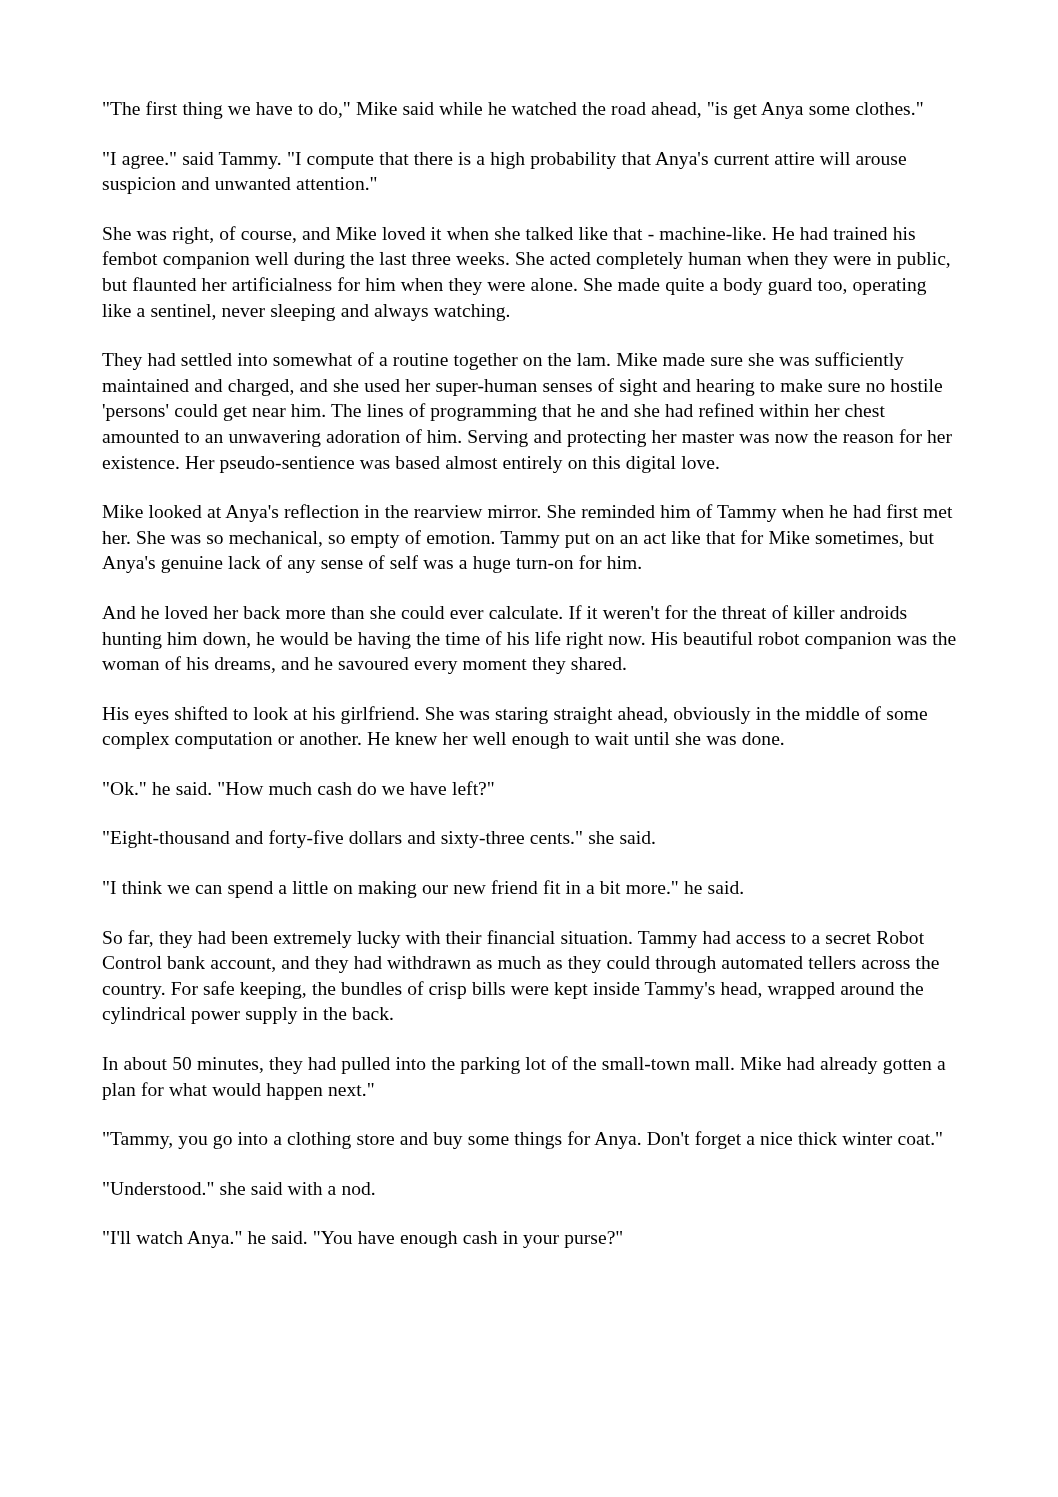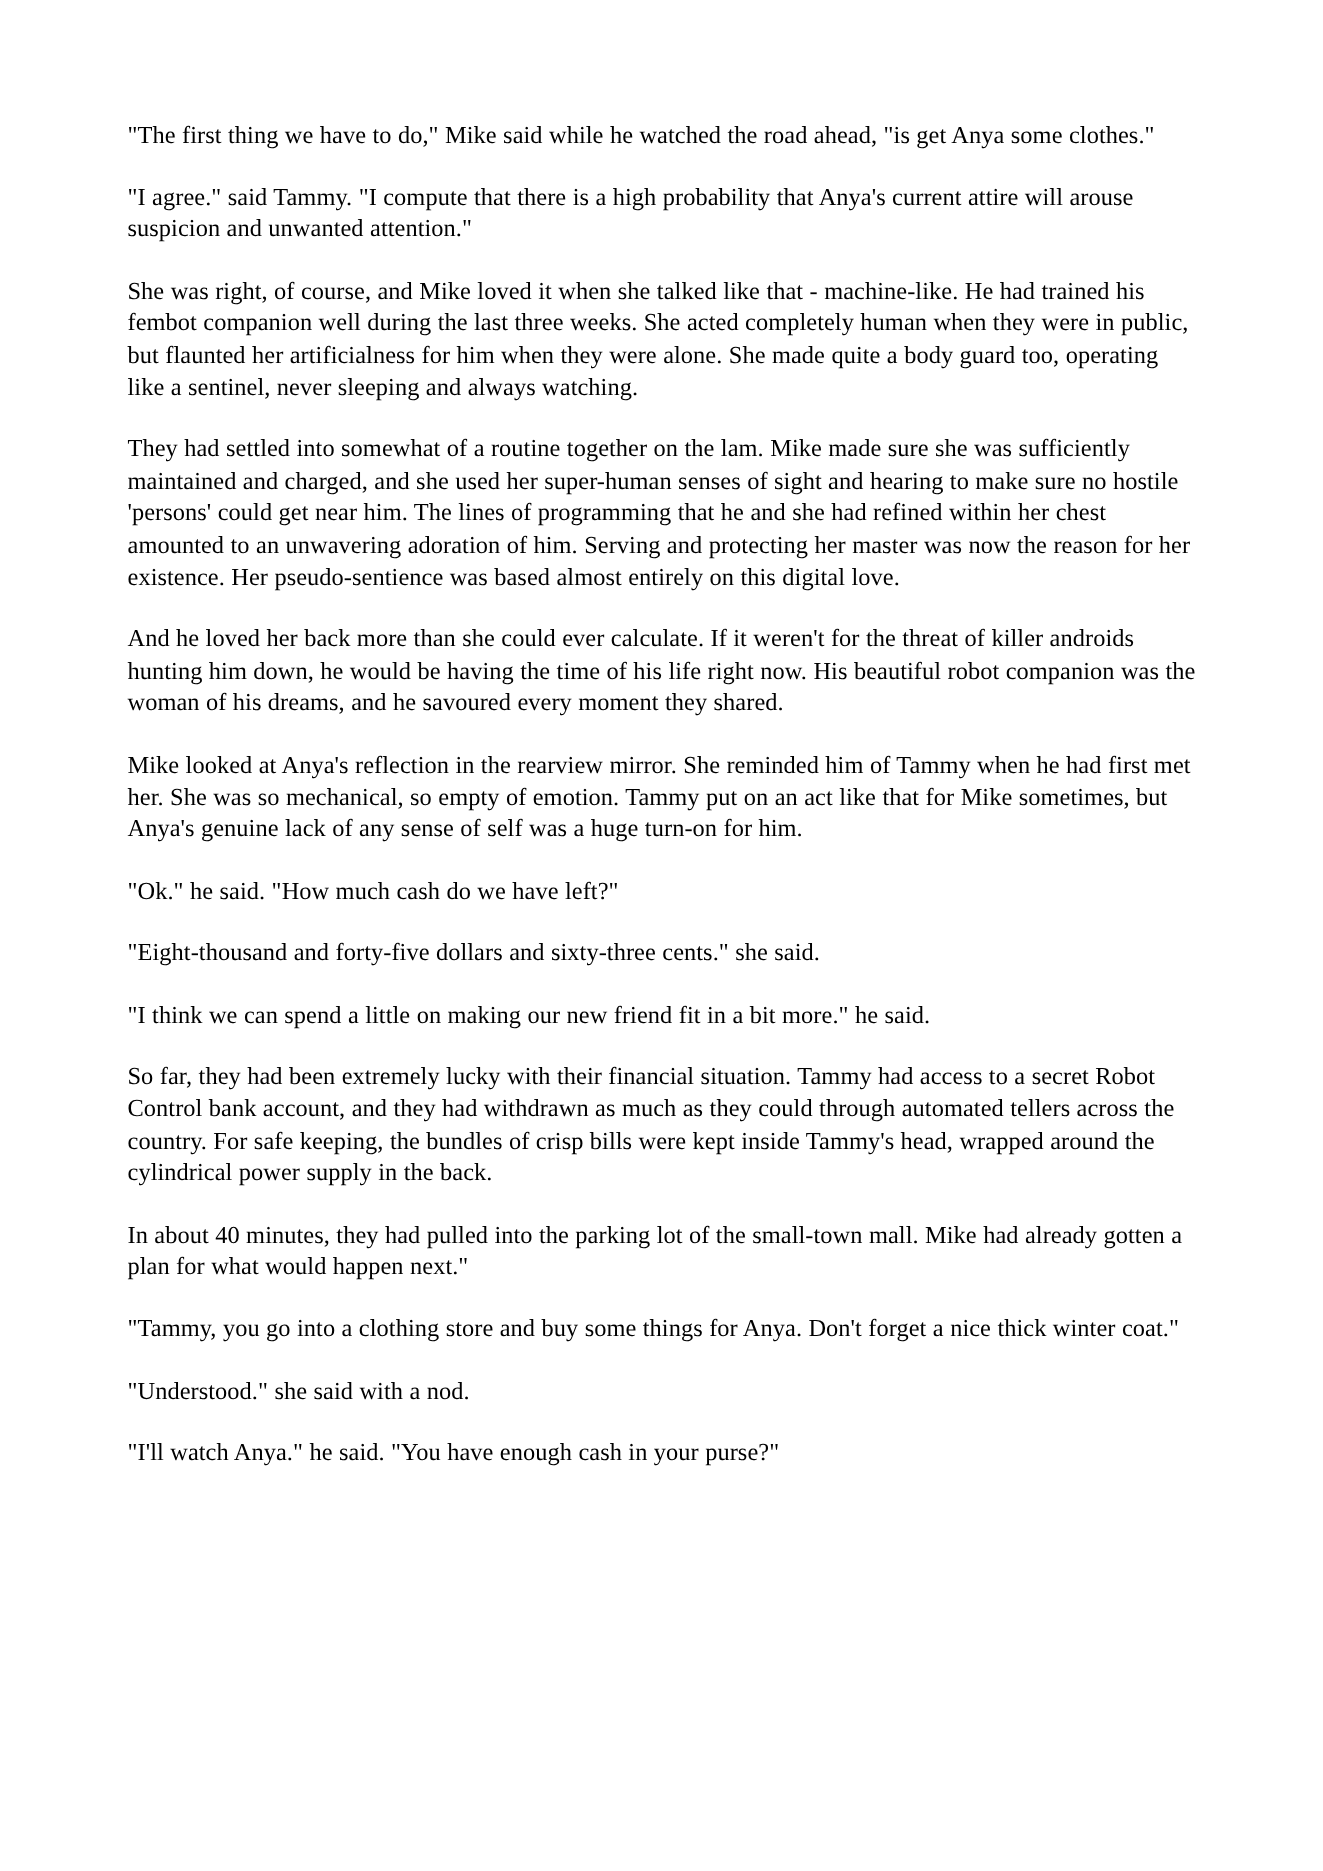--- a/index.html
+++ b/index.html
@@ -37,24 +37,25 @@
 </style>
 </head>
 <body>
 
 <div class="page">
   <div class="doc-body">
     <p class="para">"The first thing we have to do," Mike said while he watched the road ahead, "is get Anya some clothes."</p>
     <p class="para">"I agree." said Tammy.  "I compute that there is a high probability that Anya's current attire will arouse suspicion and unwanted attention."</p>
     <p class="para">She was right, of course, and Mike loved it when she talked like that - machine-like.  He had trained his fembot companion well during the last three weeks.  She acted completely human when they were in public, but flaunted her artificialness for him when they were alone.  She made quite a body guard too, operating like a sentinel, never sleeping and always watching.</p>
     <p class="para">They had settled into somewhat of a routine together on the lam.  Mike made sure she was sufficiently maintained and charged, and she used her super-human senses of sight and hearing to make sure no hostile 'persons' could get near him.  The lines of programming that he and she had refined within her chest amounted to an unwavering adoration of him.  Serving and protecting her master was now the reason for her existence.  Her pseudo-sentience was based almost entirely on this digital love.</p>
+    <p class="para">Mike looked at Anya's reflection in the rearview mirror.  She reminded him of Tammy when he had first met her.  She was so mechanical, so empty of emotion.  Tammy put on an act like that for Mike sometimes, but Anya's genuine lack of any sense of self was a huge turn-on for him.</p>
     <p class="para">And he loved her back more than she could ever calculate.  If it weren't for the threat of killer androids hunting him down, he would be having the time of his life right now.  His beautiful robot companion was the woman of his dreams, and he savoured every moment they shared.</p>
-    <p class="para">Mike looked at Anya's reflection in the rearview mirror.  She reminded him of Tammy when he had first met her.  She was so mechanical, so empty of emotion.  Tammy put on an act like that for Mike sometimes, but Anya's genuine lack of any sense of self was a huge turn-on for him.</p>
+    <p class="para">His eyes shifted to look at his girlfriend.  She was staring straight ahead, obviously in the middle of some complex computation or another.  He knew her well enough to wait until she was done.</p>
     <p class="para">"Ok." he said.  "How much cash do we have left?"</p>
     <p class="para">"Eight-thousand and forty-five dollars and sixty-three cents." she said.</p>
     <p class="para">"I think we can spend a little on making our new friend fit in a bit more." he said.</p>
     <p class="para">So far, they had been extremely lucky with their financial situation.  Tammy had access to a secret Robot Control bank account, and they had withdrawn as much as they could through automated tellers across the country.  For safe keeping, the bundles of crisp bills were kept inside Tammy's head, wrapped around the cylindrical power supply in the back.</p>
-    <p class="para">In about 40 minutes, they had pulled into the parking lot of the small-town mall.  Mike had already gotten a plan for what would happen next."</p>
+    <p class="para">In about 50 minutes, they had pulled into the parking lot of the small-town mall.  Mike had already gotten a plan for what would happen next."</p>
     <p class="para">"Tammy, you go into a clothing store and buy some things for Anya.  Don't forget a nice thick winter coat."</p>
     <p class="para">"Understood." she said with a nod.</p>
     <p class="para">"I'll watch Anya." he said.  "You have enough cash in your purse?"</p>
   </div>
 </div>
 
 </body></html>

